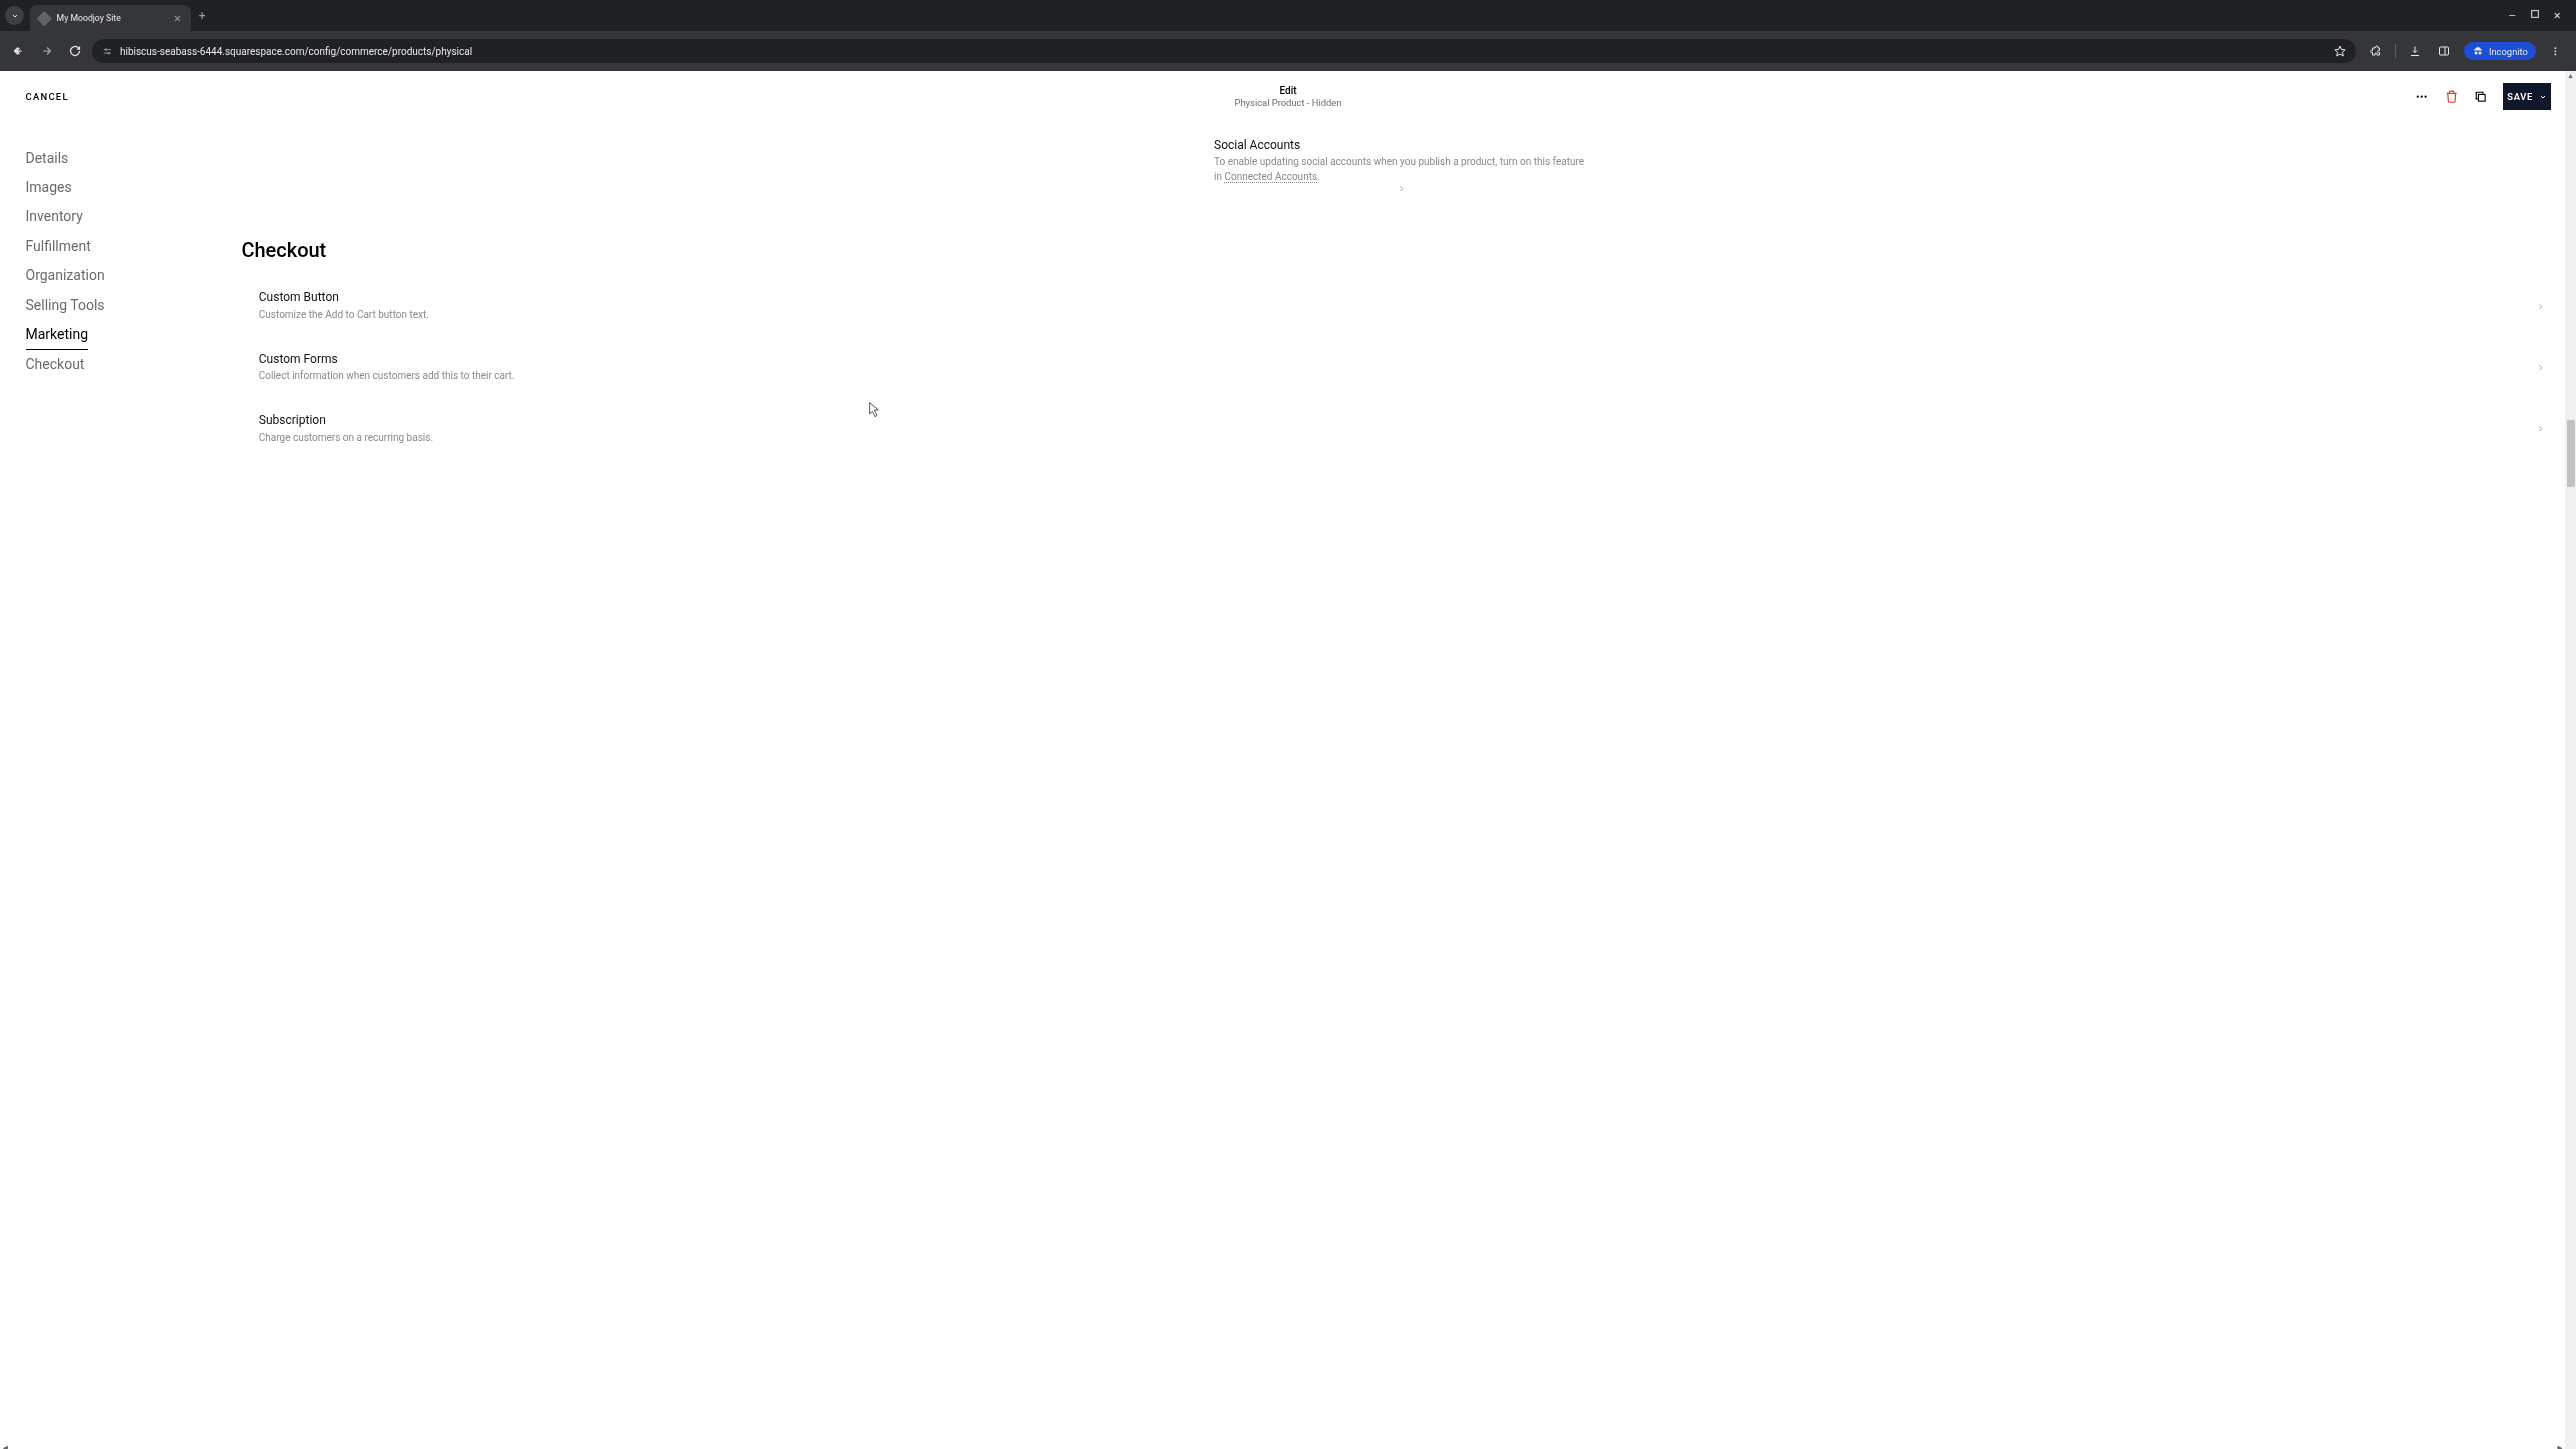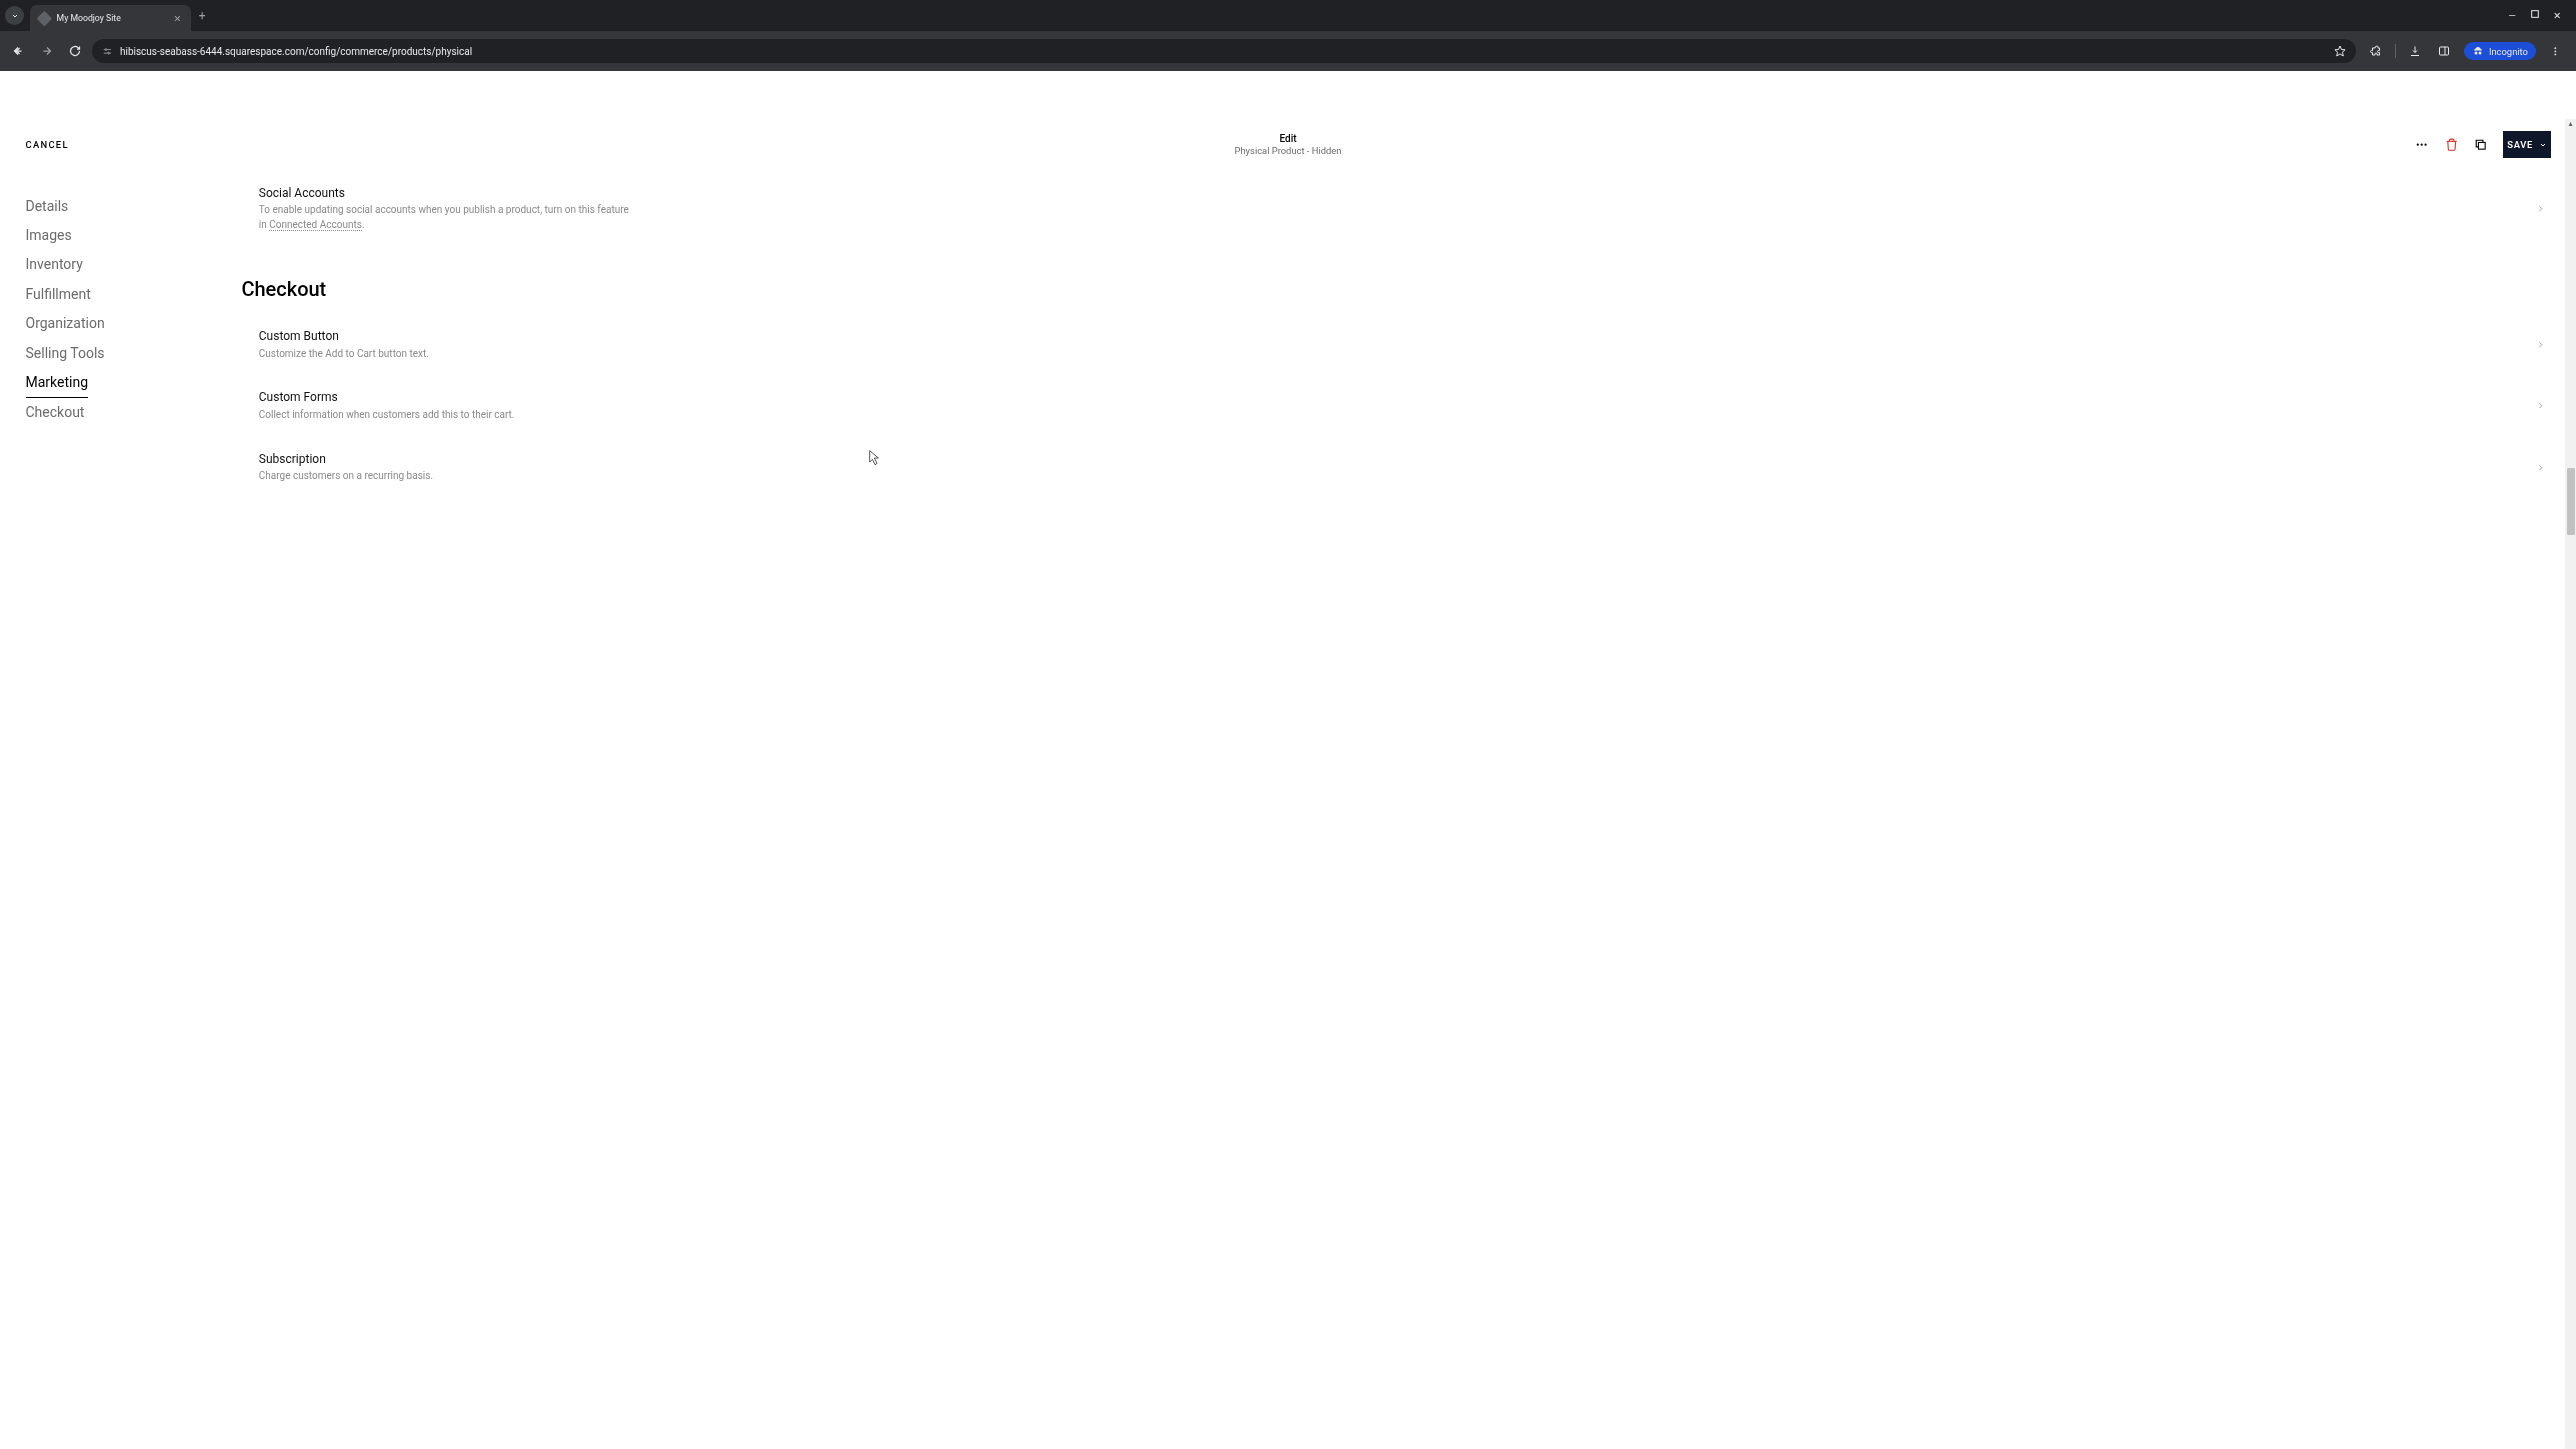--- a/index.html
+++ b/index.html
@@ -23,21 +23,21 @@
   .omnibox { flex: 1; height: 24px; background: #202124; border-radius: 12px; display: flex; align-items: center; padding: 0 9.4px; gap: 6.7px; color: #e8eaed; font-size: 10px; }
   .omni-icon { width:12px; height:12px; display:flex; align-items:center; justify-content:center; color:#9aa0a6; }
   .omni-url { flex:1; white-space: nowrap; overflow: hidden; }
   .toolbar-right { display:flex; align-items:center; gap: 9.4px; padding: 0 4px; }
   .toolbar-right .icon-btn { width:20px; height:20px; display:flex; align-items:center; justify-content:center; color:#e8eaed; cursor:pointer; }
   .divider-v { width:0.7px; height:13.4px; background:#5f6368; }
   .incognito-pill { display:flex; align-items:center; gap:5.4px; background:#1d4ed8; border-radius: 10.7px; padding: 2.7px 8px; font-size:9.4px; }
 
   
   .app { position: relative; background: #fff; height: calc(100vh - 67px); }
-  .app-header { display:flex; align-items:center; justify-content: space-between; height: 52px; padding: 0 25.5px; border-bottom: 0.7px solid transparent; margin-top: 48px; }
+  .app-header { display:flex; align-items:center; justify-content: space-between; height: 52px; padding: 0 25.5px; border-bottom: 0.7px solid transparent; }
   .cancel { font-size: 9.4px; letter-spacing: 1.3px; font-weight: 500; cursor:pointer; }
   .header-center { position:absolute; left:50%; transform:translateX(-50%); text-align:center; }
   .header-center .title { font-size: 10px; font-weight: 500; }
   .header-center .subtitle { font-size: 9.4px; color: #6b6b6b; margin-top: 1.3px; }
   .header-right { display:flex; align-items:center; gap: 14.8px; }
   .header-icon { width:14.8px; height:14.8px; display:flex; align-items:center; justify-content:center; cursor:pointer; }
   .trash-icon { color: #d93025; }
   .save-btn { background:#0f172a; color:#fff; padding: 8px 4px; display:flex; align-items:center; gap:5.4px; font-size:9.4px; font-weight:600; letter-spacing:0.7px; cursor:pointer; }
 
   .app-body { display:flex; height: calc(100% - 52px); }
@@ -212,21 +212,21 @@
       <div class="side-item">Inventory</div>
       <div class="side-item">Fulfillment</div>
       <div class="side-item">Organization</div>
       <div class="side-item">Selling Tools</div>
       <div><span class="side-item active">Marketing</span></div>
       <div class="side-item">Checkout</div>
     </div>
 
     <div class="main">
 
-      <div class="panel-row" style="align-items:center;">
+      <div class="panel-row" style="align-items:center;flex-direction:column;">
         <div class="text">
           <div class="row-title">Social Accounts</div>
           <div class="row-sub">
             <span>To enable updating social accounts when you publish a product, turn on this feature in </span><span class="inline-link">Connected Accounts</span><span>.</span>
           </div>
         </div>
         <div class="chev">
           <svg width="9.4" height="9.4" viewBox="0 0 24 24" fill="none" stroke="currentColor" stroke-width="2">
               <polyline points="9 18 15 12 9 6"></polyline>
             </svg>

